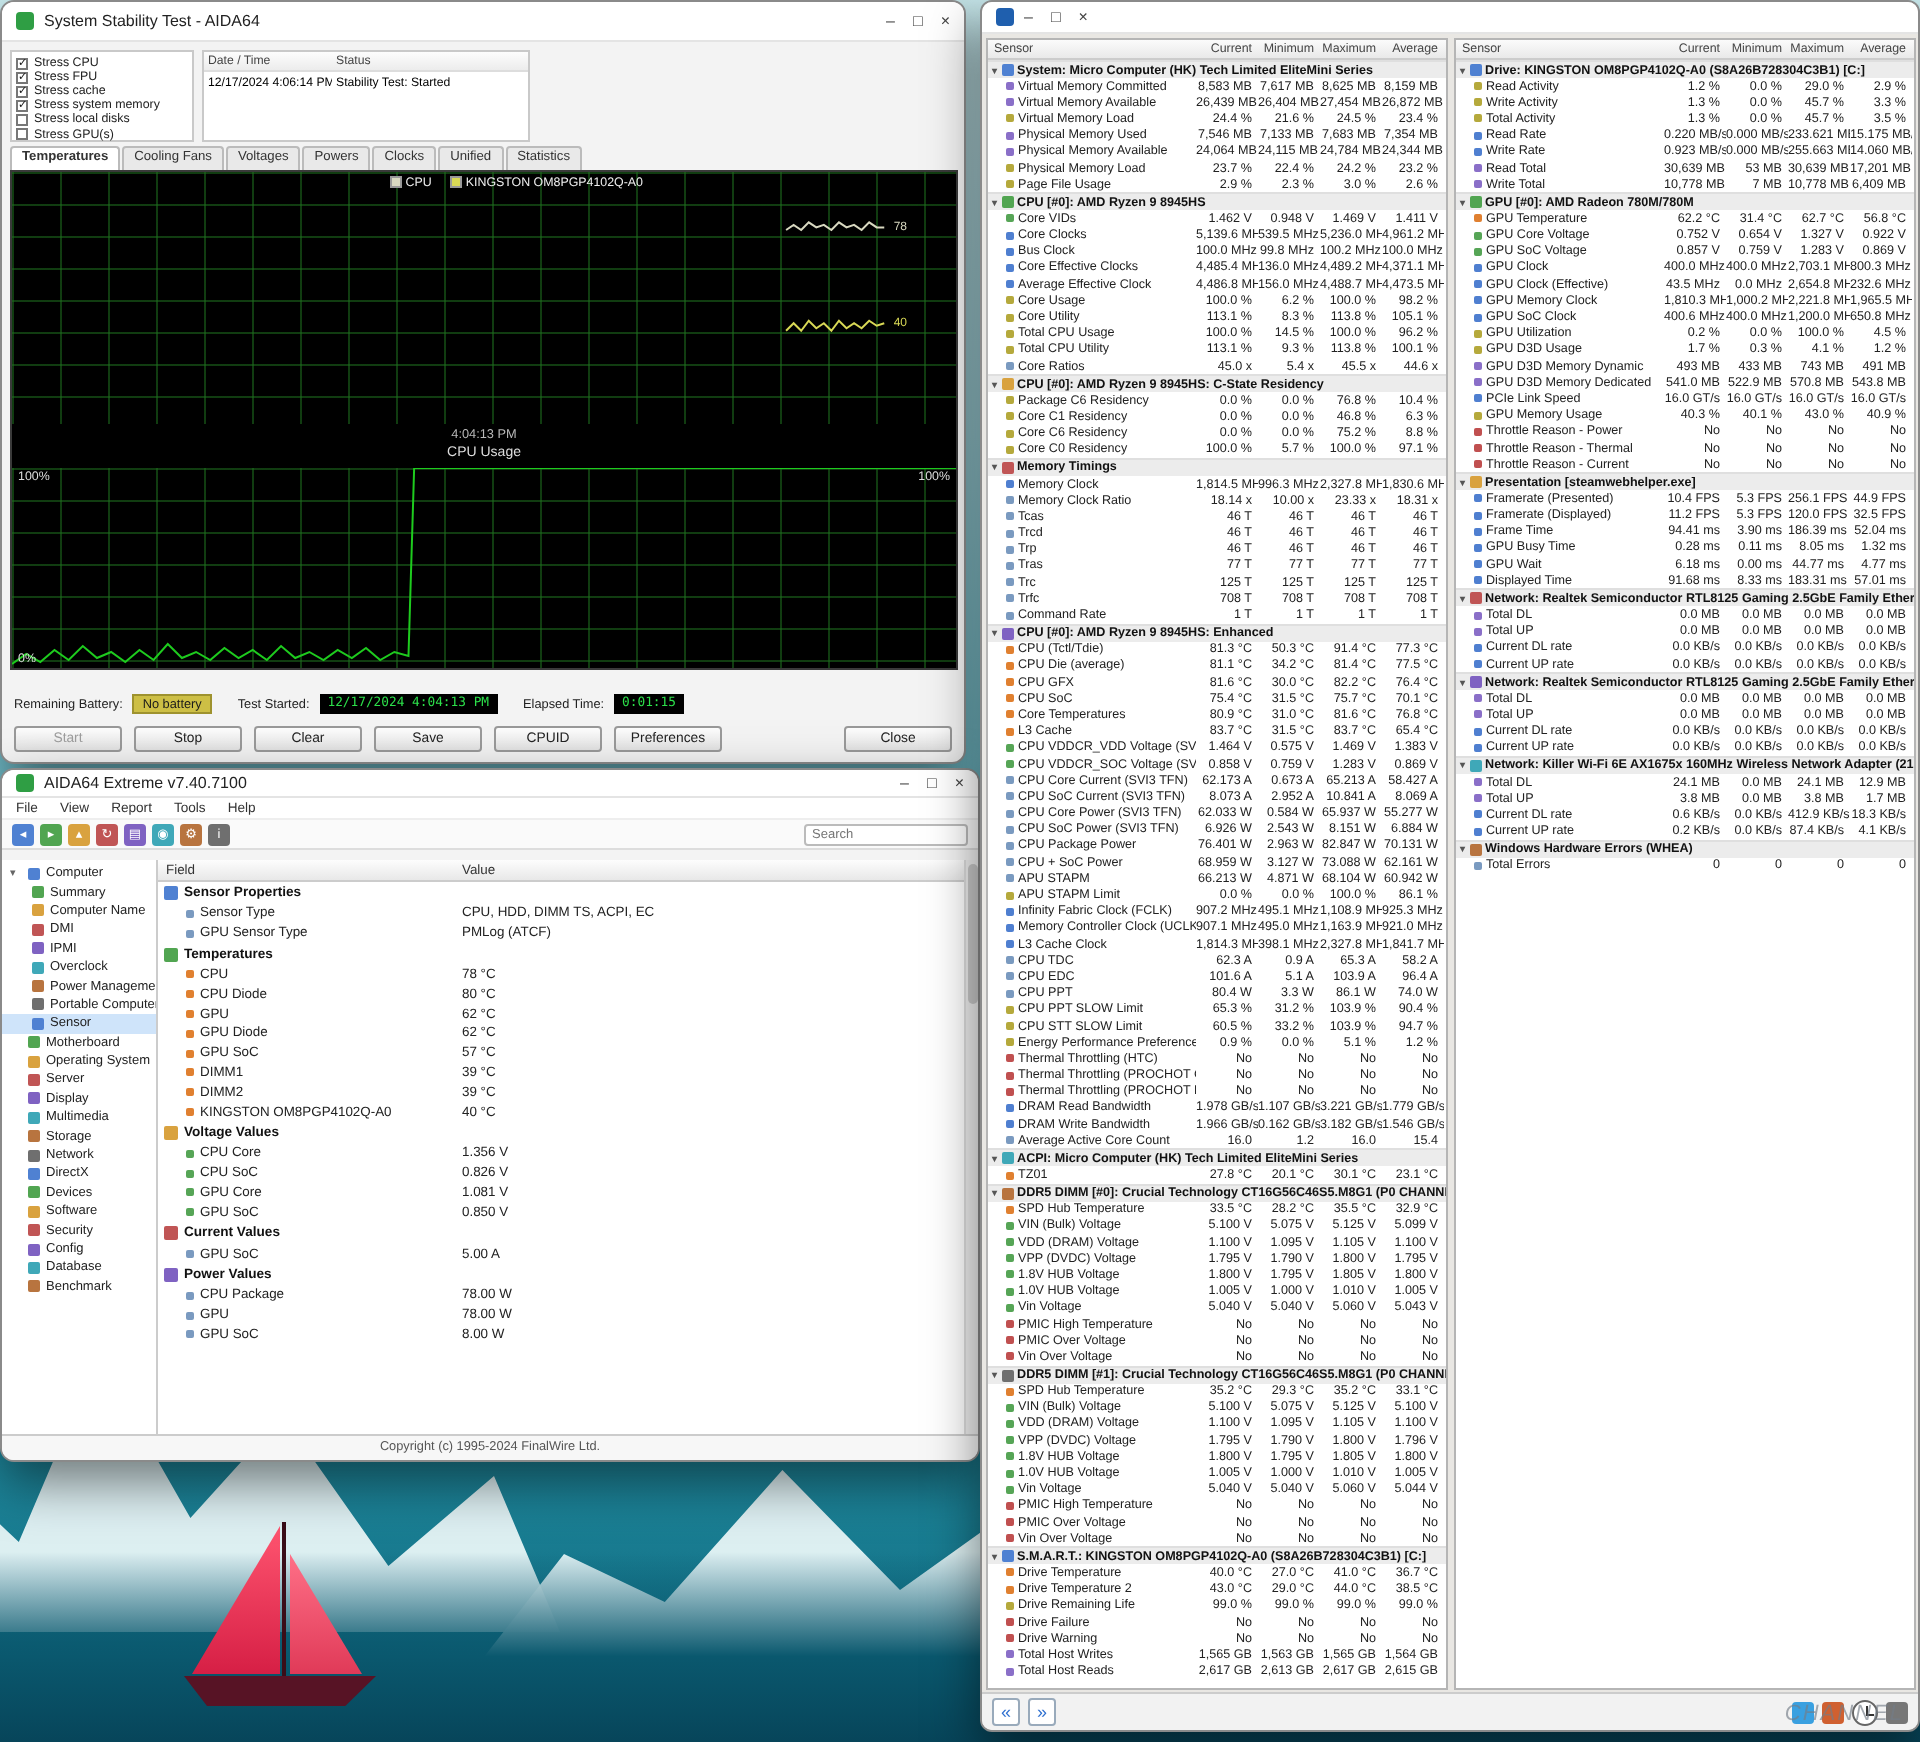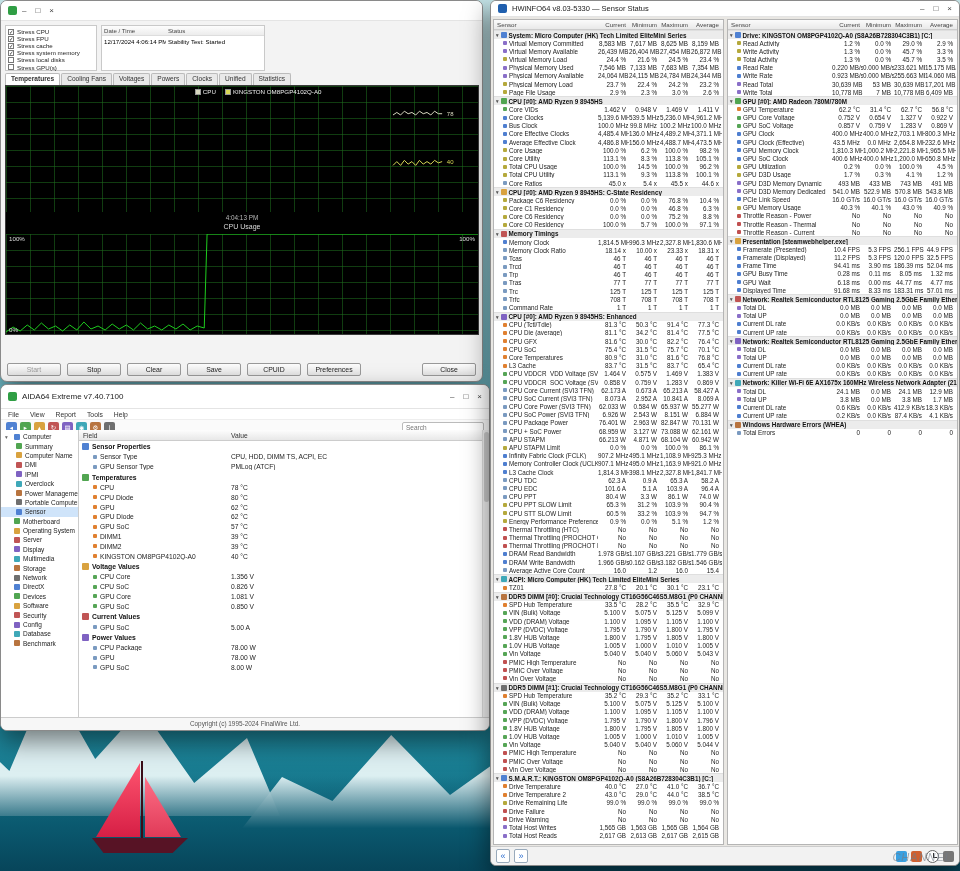--- a/index.html
+++ b/index.html
@@ -49,21 +49,21 @@
 .tl{left:3px;top:1px}.bl{left:3px;bottom:1px}.tr{right:3px;top:1px}
 .sst-footer{position:absolute;left:6px;top:344px;width:472px;height:14px;font-size:6.4px;color:#222;display:flex;align-items:center;gap:5px;white-space:nowrap}
 .badge-batt{background:#cdbf45;border:1px solid #9e922e;color:#1a1a1a;padding:0 4px;height:10px;line-height:9px}
 .lcd{background:#000;color:#2ce04a;font-family:"DejaVu Sans Mono",monospace;padding:0 4px;height:10px;line-height:9px;font-size:6.4px}
 .sst-buttons{position:absolute;left:6px;top:362px;display:flex;gap:6px}
 .btn{height:13px;min-width:54px;font-size:6.9px;background:linear-gradient(#fdfdfd,#e2e2e2);border:1px solid #999;border-radius:2px;color:#222;padding:0 6px}
 .btn.disabled{color:#9d9d9d}
 .close-btn{position:absolute;right:6px;top:362px}
 
 .aida{left:0;top:384px;width:490px;height:347px}
-.aida .titlebar{height:24px}
+.aida .titlebar{height:14px}
 .menubar{height:11px;display:flex;gap:11px;align-items:center;padding-left:7px;font-size:6.8px;color:#333;background:#fff;border-bottom:1px solid #eee}
 .toolbar{height:15px;display:flex;gap:3px;align-items:center;padding:0 5px;background:#fafafa;border-bottom:1px solid #ddd}
 .tbi{width:11px;height:11px;border-radius:2px;color:#fff;font-size:6.5px;line-height:11px;text-align:center;flex:none}
 .search{margin-left:auto;width:82px;height:11px;font-size:6.5px;border:1px solid #bbb;border-radius:2px;padding:0 3px;color:#333}
 .aida-body{position:absolute;top:45px;bottom:13px;left:0;right:0;display:flex;background:#fff}
 .tree{width:78px;border-right:1px solid #ccc;background:#fff;overflow:hidden;font-size:6.5px;padding-top:2px}
 .tnode{display:flex;gap:3px;height:9.4px;align-items:center;padding-left:4px;color:#222;white-space:nowrap;overflow:hidden}
 .tnode.child{padding-left:15px}
 .tnode.sel{background:#cfe4fa}
 .ticon{width:6px;height:6px;border-radius:1px;flex:none}
@@ -115,20 +115,21 @@
     <div class="mast"></div>
       <div class="sail1"></div>
       <div class="sail2"></div>
       <div class="hull"></div>
   </div>
 </div>
 
 <section class="win sst">
   <div class="titlebar">
     <span class="appicon" style="background:#2f9e44"></span>
+    <span class="title">System Stability Test - AIDA64</span>
     <span class="winbtns">
       <span>–</span>
       <span>□</span>
       <span>×</span>
     </span>
   </div>
   <div id="stress-list" class="stress-list">
       <div class="stress-item">
         <span class="cb">✓</span>
         <span>Stress CPU</span>
@@ -190,20 +191,28 @@
     <div class="usage-title">CPU Usage</div>
     <div class="graph g2" id="graph2">
       <span class="pct tl">100%</span>
       <span class="pct bl">0%</span>
       <span class="pct tr">100%</span>
       <svg id="plot2" class="plot" viewBox="0 0 100 100" preserveAspectRatio="none">
           <polyline points="0,98 1.5,93 3,97 4.5,91 6,96 7.5,89 9,95 10.5,92 12,97 13.5,91 15,96 16.5,88 18,95 19.5,92 21,96 22.5,90 24,95 25.5,91 27,96 28.5,89 30,95 31.5,92 33,96 34.5,91 36,95 37.5,90 39,96 40.5,92 42,94 42.6,0 100,0" fill="none" stroke="#1ecb1e" stroke-width="1" vector-effect="non-scaling-stroke"></polyline>
         </svg>
     </div>
   </div>
+  <div class="sst-footer">
+    <span>Remaining Battery:</span>
+    <span class="badge-batt">No battery</span>
+    <span style="margin-left:8px">Test Started:</span>
+    <span class="lcd">12/17/2024 4:04:13 PM</span>
+    <span style="margin-left:8px">Elapsed Time:</span>
+    <span class="lcd">0:01:15</span>
+  </div>
   <div id="sst-buttons" class="sst-buttons">
       <button class="btn disabled">Start</button>
       <button class="btn">Stop</button>
       <button class="btn">Clear</button>
       <button class="btn">Save</button>
       <button class="btn">CPUID</button>
       <button class="btn">Preferences</button>
     </div>
   <button class="btn close-btn">Close</button>
 </section>
@@ -503,21 +512,20 @@
     <div class="vscroll">
         <div class="vthumb"></div>
       </div>
   </div>
   <div class="statusbar">Copyright (c) 1995-2024 FinalWire Ltd.</div>
 </section>
 
 <section class="win hw">
   <div class="titlebar">
     <span class="appicon" style="background:#1f5fae"></span>
-    <span class="title" style="font-size:7.5px">HWiNFO64 v8.03-5330 — Sensor Status</span>
     <span class="winbtns">
       <span>–</span>
       <span>□</span>
       <span>×</span>
     </span>
   </div>
   <div class="hw-pane hw-left">
     <div class="hw-head">
         <span class="hc-lab">Sensor</span>
         <span class="hc-val">Current</span>

